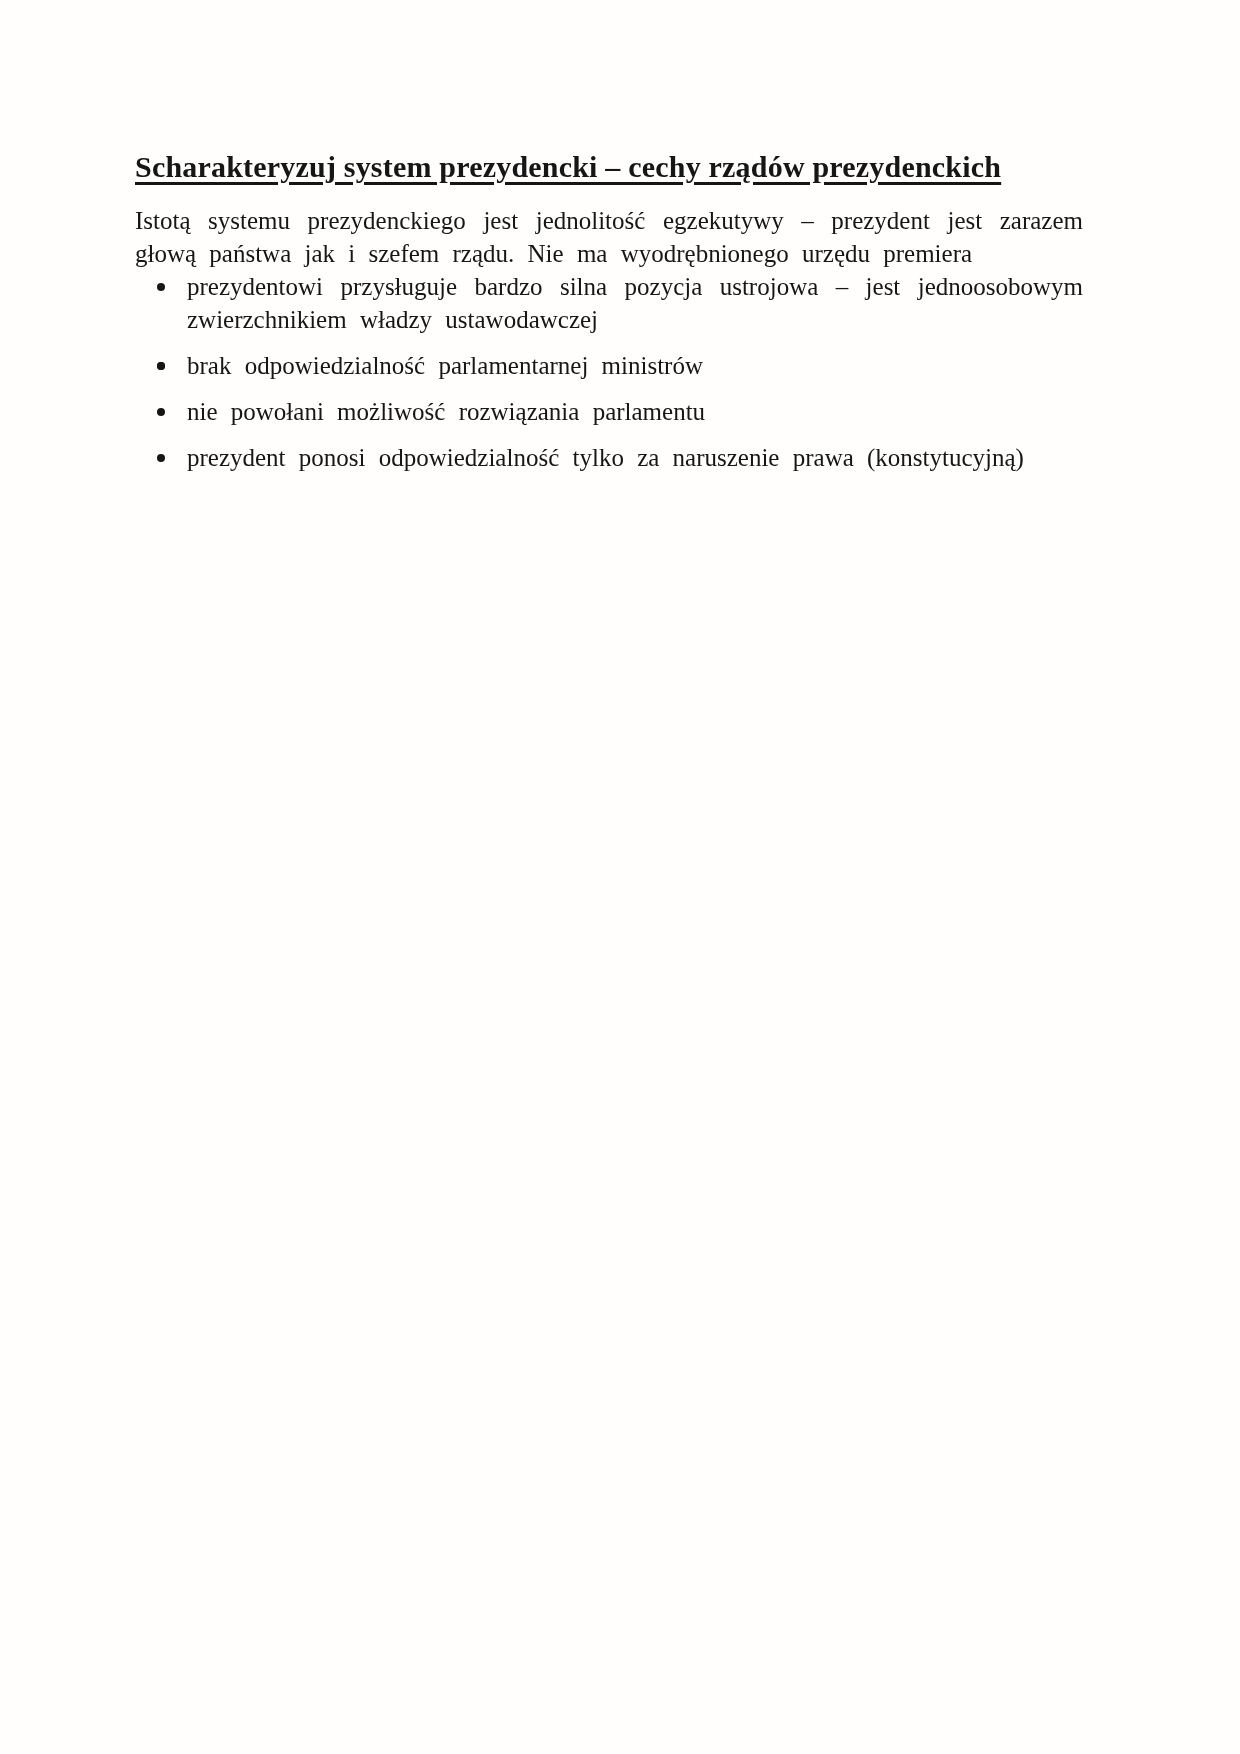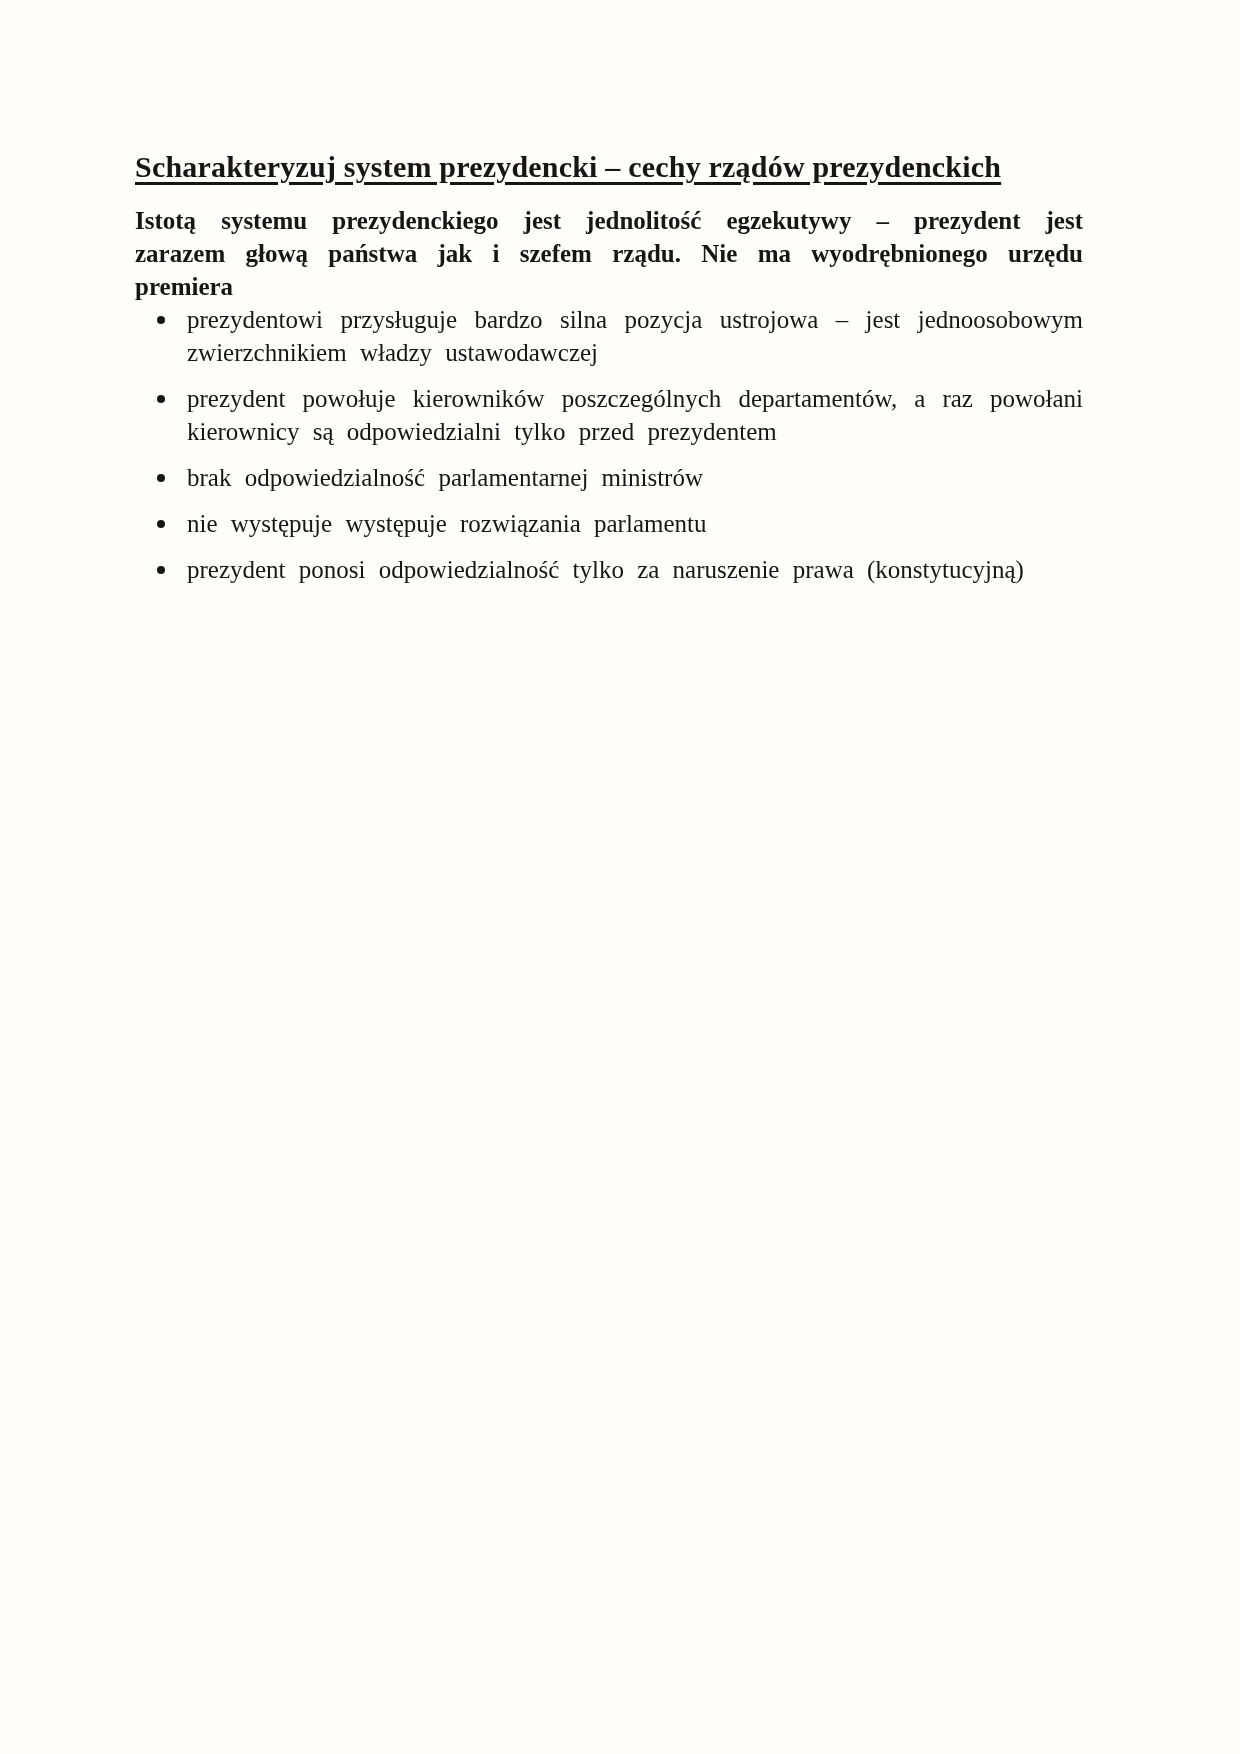--- a/index.html
+++ b/index.html
@@ -30,21 +30,20 @@
     text-decoration: underline;
     text-decoration-thickness: 3px;
     text-underline-offset: 5px;
   }
   .intro {
     margin-top: 18px;
     font-size: 25px;
     line-height: 33px;
     text-align: justify;
     word-spacing: 7px;
-    font-weight: bold;
   }
   .points {
     list-style: none;
   }
   .points li {
     position: relative;
     padding-left: 52px;
     margin-bottom: 13px;
     font-size: 25px;
     line-height: 33px;
@@ -74,31 +73,30 @@
     <ul class="points">
 
         <li>
           <span class="bullet"></span>
           <span>prezydentowi przysługuje bardzo silna pozycja ustrojowa – jest jednoosobowym zwierzchnikiem władzy ustawodawczej</span>
         </li>
 
 
         <li>
           <span class="bullet"></span>
-          <span>prezydent powołuje kierowników poszczególnych departamentów, a raz powołani kierownicy są odpowiedzialni tylko przed prezydentem</span>
         </li>
 
         <li>
           <span class="bullet"></span>
           <span>brak odpowiedzialność parlamentarnej ministrów</span>
         </li>
 
         <li>
           <span class="bullet"></span>
-          <span>nie występuje występuje rozwiązania parlamentu</span>
+          <span>nie powołani możliwość rozwiązania parlamentu</span>
         </li>
 
         <li>
           <span class="bullet"></span>
           <span>prezydent ponosi odpowiedzialność tylko za naruszenie prawa (konstytucyjną)</span>
         </li>
       </ul>
 
   </div>
 </div>

